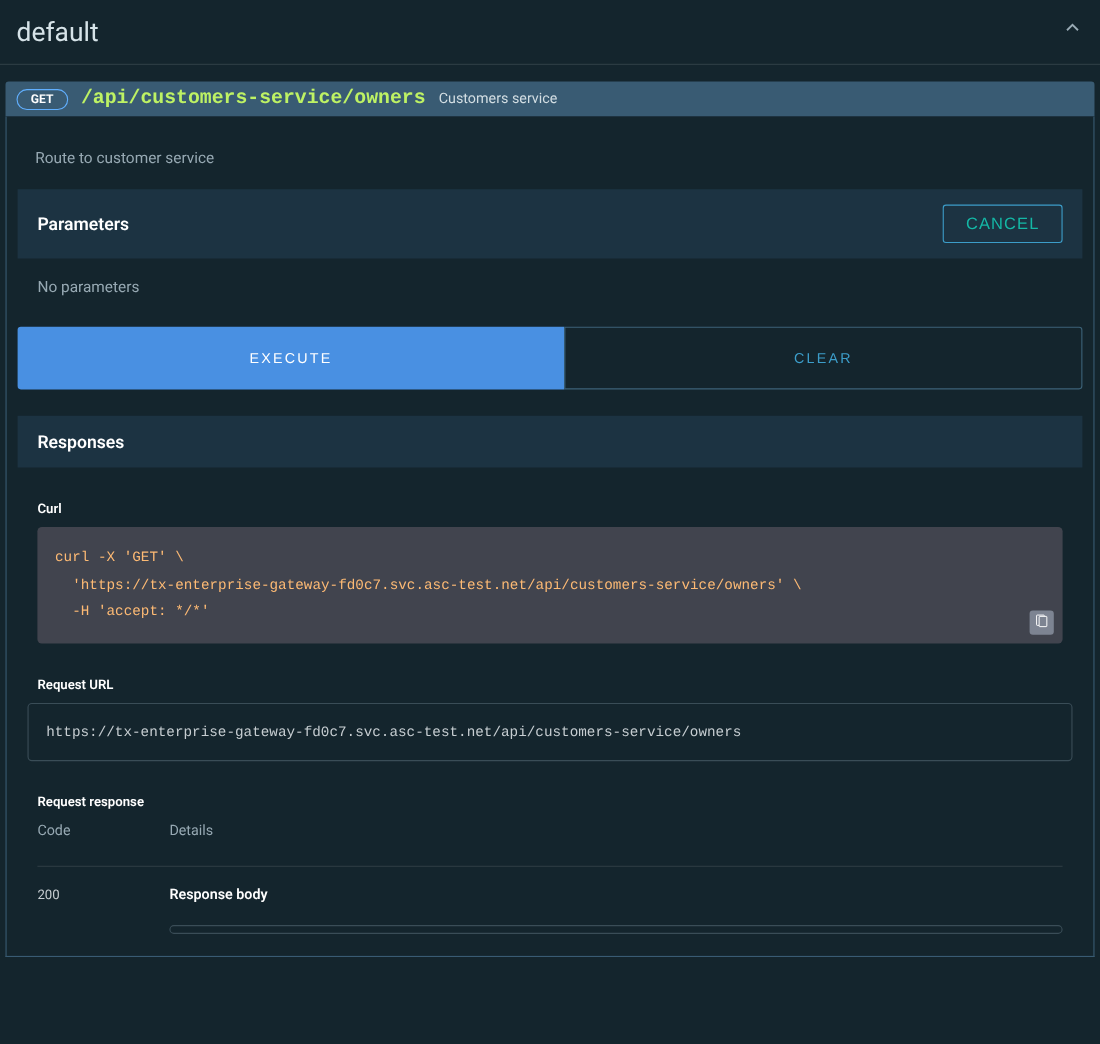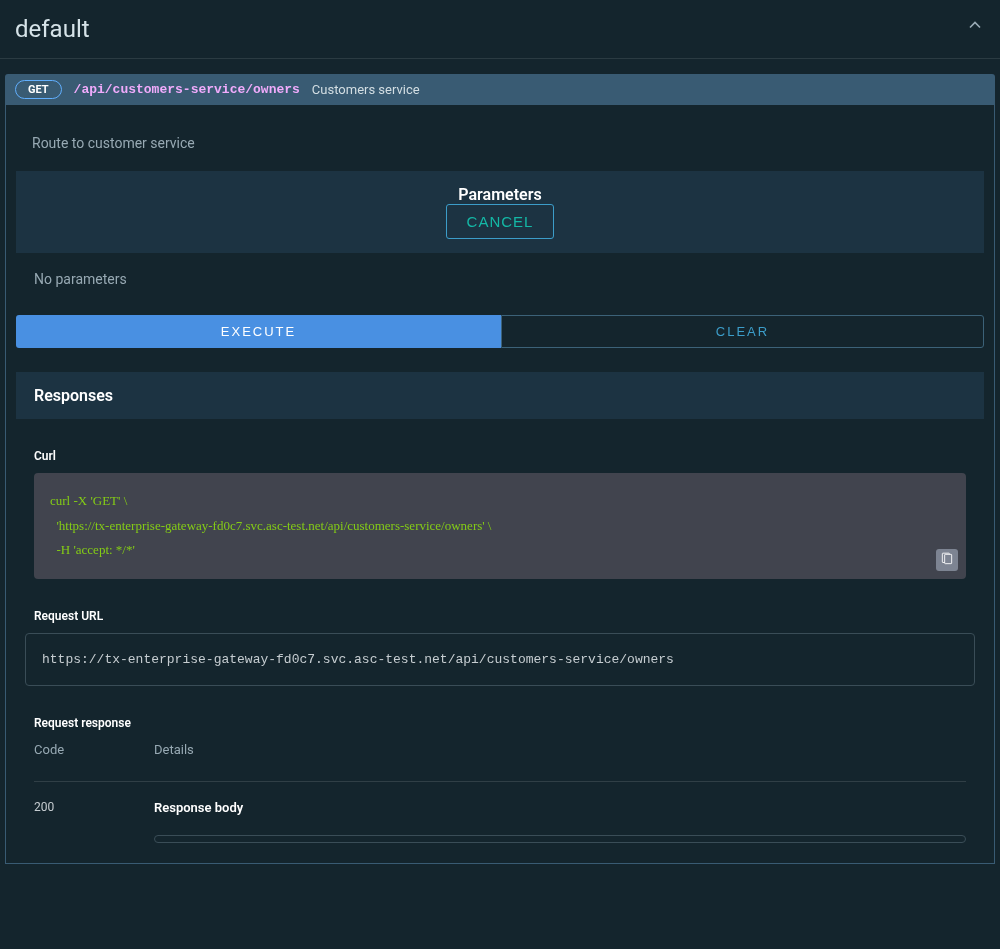--- a/index.html
+++ b/index.html
@@ -49,22 +49,22 @@
       border: 1px solid #61affe;
       color: #fff;
       font-size: 11px;
       font-weight: 700;
       padding: 2px 12px;
       border-radius: 10px;
       margin-right: 12px;
     }
     .path-text {
       font-family: "Courier New", monospace;
-      color: #f0abfc;
-      font-size: 13px;
+      color: #bef264;
+      font-size: 18px;
       font-weight: 600;
       margin-right: 12px;
     }
     .summary-text {
       color: #d3dee3;
       font-size: 13px;
     }
     .opblock-body {
       background: #14252d;
       border: 1px solid #395b73;
@@ -76,21 +76,20 @@
       color: #97a9b3;
       font-size: 14px;
     }
     .parameters-bar {
       background: #1c3342;
       display: flex;
       justify-content: space-between;
       align-items: center;
       padding: 14px 18px;
       margin: 0 10px;
-      flex-direction: column;
     }
     .parameters-title {
       color: #fff;
       font-size: 16px;
       font-weight: 600;
     }
     .cancel-btn {
       border: 1px solid #3c9dc9;
       color: #14b8a6;
       background: transparent;
@@ -108,21 +107,21 @@
     .action-buttons {
       display: flex;
       margin: 10px 10px 0 10px;
       gap: 0;
     }
     .execute-btn {
       flex: 1;
       background: #4990e2;
       color: #fff;
       border: none;
-      padding: 9px;
+      padding: 21px;
       font-size: 13px;
       letter-spacing: 2px;
       cursor: pointer;
       border-radius: 3px 0 0 3px;
       text-align: center;
     }
     .clear-btn {
       flex: 1;
       background: transparent;
       color: #3c9dc9;
@@ -151,22 +150,22 @@
       margin: 30px 28px 10px 28px;
     }
     .code-block {
       position: relative;
       background: #41444e;
       border-radius: 4px;
       margin: 0 28px;
       padding: 16px;
     }
     .code-block pre {
-      font-family: Liberation Serif, serif;
-      color: #84cc16;
+      font-family: Liberation Mono, monospace;
+      color: #fdba74;
       font-size: 13px;
       line-height: 1.9;
       white-space: pre-wrap;
       word-break: break-all;
     }
     .copy-btn {
       position: absolute;
       right: 8px;
       bottom: 8px;
       background: #7d8492;

